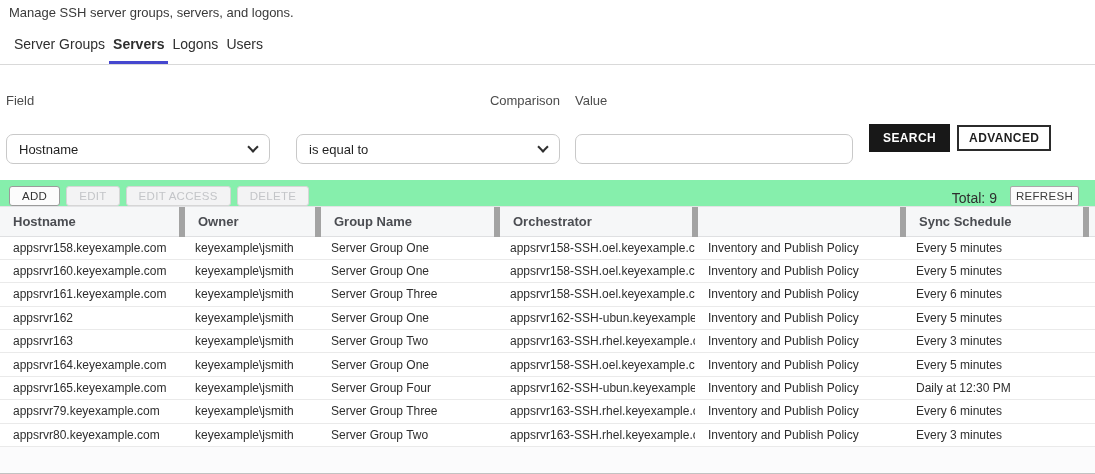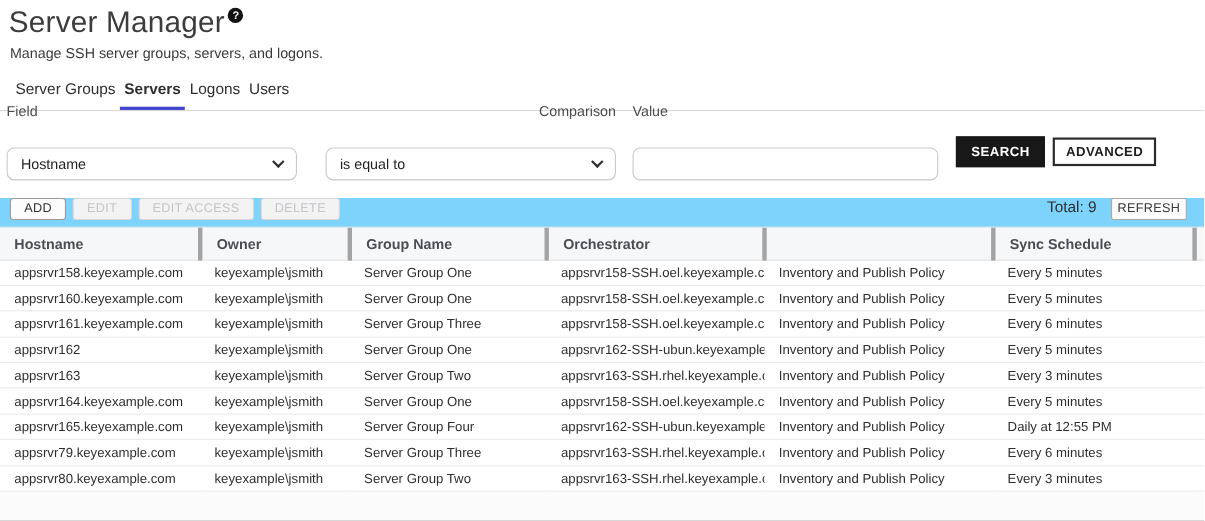--- a/index.html
+++ b/index.html
@@ -48,21 +48,21 @@
     letter-spacing:0.4px; padding:6px 13px; cursor:pointer; font-family:inherit;
   }
   .btn-advanced {
     background:#fff; color:#1e1e1e; border:2px solid #2b2b2b; font-size:12px; font-weight:bold;
     letter-spacing:0.4px; padding:4px 10px; cursor:pointer; font-family:inherit;
   }
 
   
   .band-grid { position:absolute; top:180px; left:0; right:0; bottom:0; display:flex; flex-direction:column; }
   .toolbar {
-    height:27px; background:#7dd3fc; display:flex; align-items:flex-start; padding:0 6px 0 9px;
+    height:27px; background:#86efac; display:flex; align-items:flex-end; padding:0 6px 0 9px;
     border-bottom:1px solid #e3e3e5;
   }
   .tb-btn {
     font-family:inherit; font-size:11.5px; letter-spacing:0.3px; padding:3px 12px; margin-right:6px;
     border-radius:3px; border:1px solid #9b9b9b; background:#fcfcfc; color:#333; cursor:pointer;
   }
   .tb-btn:disabled, .tb-btn.disabled {
     border-color:#d6d6d6; color:#c3c5c8; background:#f3f3f4; cursor:default;
   }
   .toolbar-spacer { flex:1; }
@@ -70,21 +70,21 @@
   .btn-refresh {
     font-family:inherit; font-size:11.5px; letter-spacing:0.3px; padding:3px 5px; margin-right:10px;
     border-radius:2px; border:1px solid #a9a9a9; background:#fbfbfb; color:#3c3c3c; cursor:pointer;
   }
 
   table.grid { width:1095px; table-layout:fixed; border-collapse:collapse; }
   thead th {
     background:#f6f7f8; font-size:13px; font-weight:bold; color:#4b4d52; text-align:left;
     height:29px; padding:0 6px 0 13px; border-bottom:1px solid #dfe0e2; cursor:pointer;
   }
-  thead th + th { border-left:4px solid #a3a3a3; }
+  thead th + th { border-left:6px solid #a3a3a3; }
   tbody td {
     background:#fff; font-size:12px; color:#2e2e2e; height:23.4px; padding:0 6px 0 13px;
     border-bottom:1px solid #eaeaea; white-space:nowrap; overflow:hidden;
   }
   tbody tr { cursor:pointer; }
   .table-footer { flex:1; background:#fbfbfc; }
 
   
   .callout-layer { position:absolute; left:573px; top:138px; width:292px; height:94px; z-index:10; }
   .callout-layer svg { position:absolute; left:0; top:0; }
@@ -92,24 +92,20 @@
     position:absolute; left:76px; top:10px; width:204px; text-align:center;
     font-size:13px; line-height:18px; font-weight:600; color:#1c1c1c;
   }
 </style>
 </head>
 <body>
 
 <div class="screen">
 
   <div class="band-header">
-    <div class="page-title-row">
-      <span class="page-title">Server Manager</span>
-      <span class="help-badge">?</span>
-    </div>
     <div class="page-subtitle">Manage SSH server groups, servers, and logons.</div>
 
     <div class="tabs">
       <div class="tab">Server Groups</div>
       <div class="tab active">Servers</div>
       <div class="tab">Logons</div>
       <div class="tab">Users</div>
     </div>
   </div>
 
@@ -230,21 +226,21 @@
     <td>Every 5 minutes</td>
     <td></td>
   </tr>
 
   <tr>
     <td>appsrvr165.keyexample.com</td>
     <td>keyexample\jsmith</td>
     <td>Server Group Four</td>
     <td>appsrvr162-SSH-ubun.keyexample.com</td>
     <td>Inventory and Publish Policy</td>
-    <td>Daily at 12:55 PM</td>
+    <td>Daily at 12:30 PM</td>
     <td></td>
   </tr>
 
   <tr>
     <td>appsrvr79.keyexample.com</td>
     <td>keyexample\jsmith</td>
     <td>Server Group Three</td>
     <td>appsrvr163-SSH.rhel.keyexample.com</td>
     <td>Inventory and Publish Policy</td>
     <td>Every 6 minutes</td>

